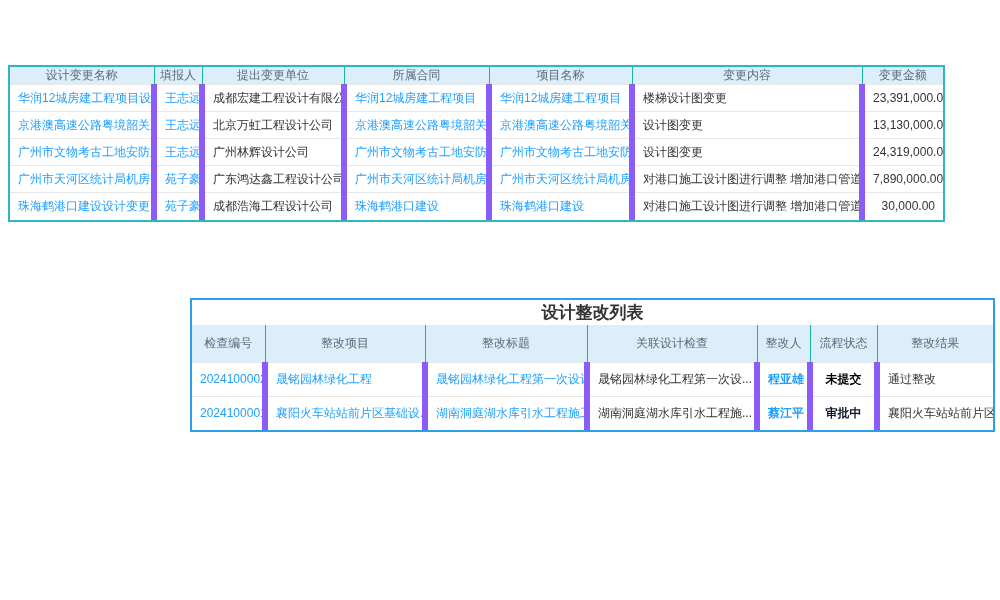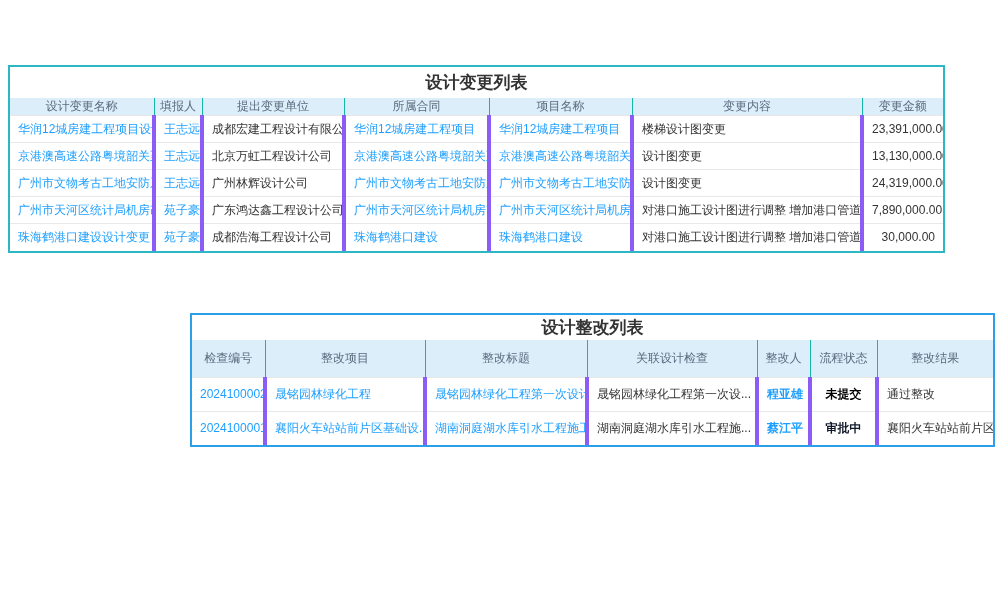--- a/index.html
+++ b/index.html
@@ -1,48 +1,47 @@
 <!DOCTYPE html>
 <html><head>
 <meta charset="utf-8">
 <style>
   * { margin:0; padding:0; box-sizing:border-box; }
   html,body { width:1000px; height:600px; background:#ffffff;
     font-family:"Liberation Sans","DejaVu Sans",sans-serif; }
   .panel { position:absolute; background:#fff; }
   .panel-1 { left:8px; top:65px; width:937px; border:2px solid #2BB7C4; }
-  .panel-2 { left:190px; top:313px; width:805px; border:2px solid #2D9FE8; }
+  .panel-2 { left:190px; top:298px; width:805px; border:2px solid #2D9FE8; }
   .tbl-title { text-align:center; font-weight:bold; font-size:17px; color:#333;
     background:#fff; }
   .panel-1 .tbl-title { height:31px; line-height:31px; }
   .panel-2 .tbl-title { height:25px; line-height:25px; }
   table { width:100%; border-collapse:collapse; table-layout:fixed;
     font-size:12px; color:#333; }
   th { background:#DBEEFA; color:#5A6B7D; font-weight:normal; font-size:12px;
     text-align:center; border-left:1px solid #14b8a6; }
   th:first-child { border-left:none; }
   .panel-1 th { height:16px; }
   .panel-2 th { height:37px; }
-  td { border-top:1px solid #E8E8E8; border-left:4px solid #8b5cf6;
+  td { border-top:1px solid #E8E8E8; border-left:6px solid #8b5cf6;
     padding:0 8px; white-space:nowrap; overflow:hidden; text-overflow:clip;
     text-align:left; }
   td:first-child { border-left:none; }
   .panel-1 td { height:27px; }
   .panel-2 td { height:34px; }
   .link { color:#1E9FFF; cursor:pointer; }
   td.num { text-align:right; }
   td.ctr { text-align:center;font-weight:bold; }
   .status-unsubmitted { color:#000000; }
   .status-approving { color:#0f172a; }
 </style>
 </head>
 <body>
 
 <div class="panel panel-1">
-  <div class="tbl-title">设计变更列表</div>
   <table>
     <colgroup>
       <col style="width:144px">
         <col style="width:48px">
         <col style="width:142px">
       <col style="width:145px">
         <col style="width:143px">
         <col style="width:230px">
       <col style="width:81px">
     </colgroup>

